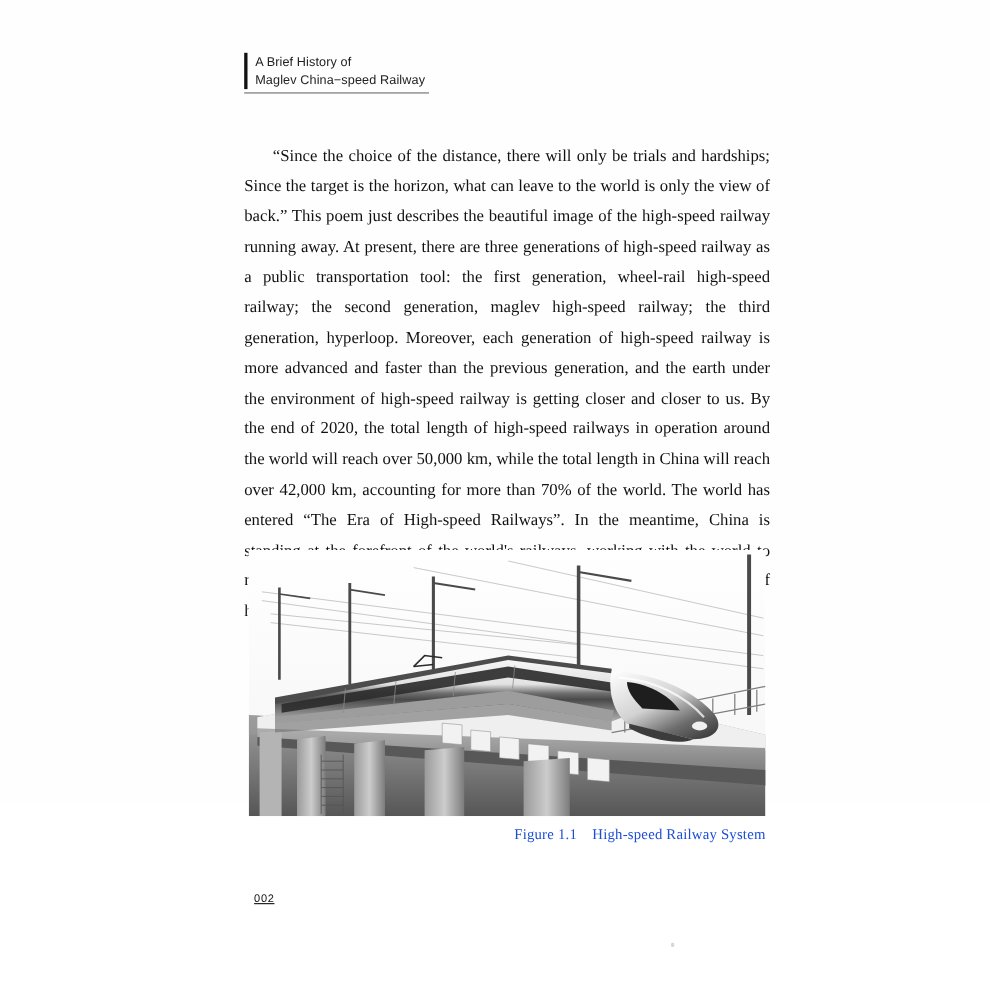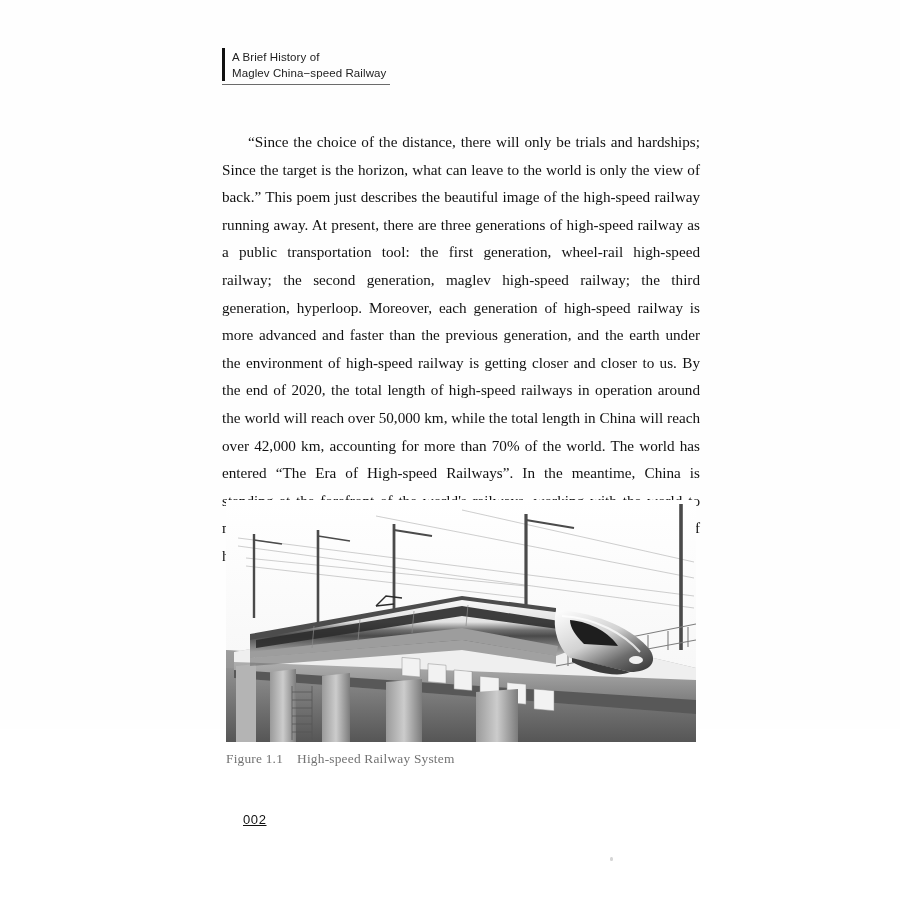--- a/index.html
+++ b/index.html
@@ -82,34 +82,34 @@
   }
   .figure-image {
     position: relative;
     width: 470px;
     height: 242px;
     overflow: hidden;
     background: #ffffff;
   }
   .figure-caption {
     margin-top: 9px;
-    text-align: left;
+    text-align: right;
     font-size: 13.4px;
-    color: #737373;
+    color: #1d4ed8;
     letter-spacing: 0.2px;
   }
   .figure-caption .cap-gap { display: inline-block; width: 14px; }
 
   
   .folio {
     position: absolute;
-    left: 243px;
+    left: 231px;
     top: 812px;
     font-family: "Liberation Sans", sans-serif;
-    font-size: 13px;
+    font-size: 10px;
     color: #111;
     letter-spacing: 0.6px;
     text-decoration: underline;
   }
 
   
   .speck {
     position: absolute;
     left: 610px;
     top: 857px;

